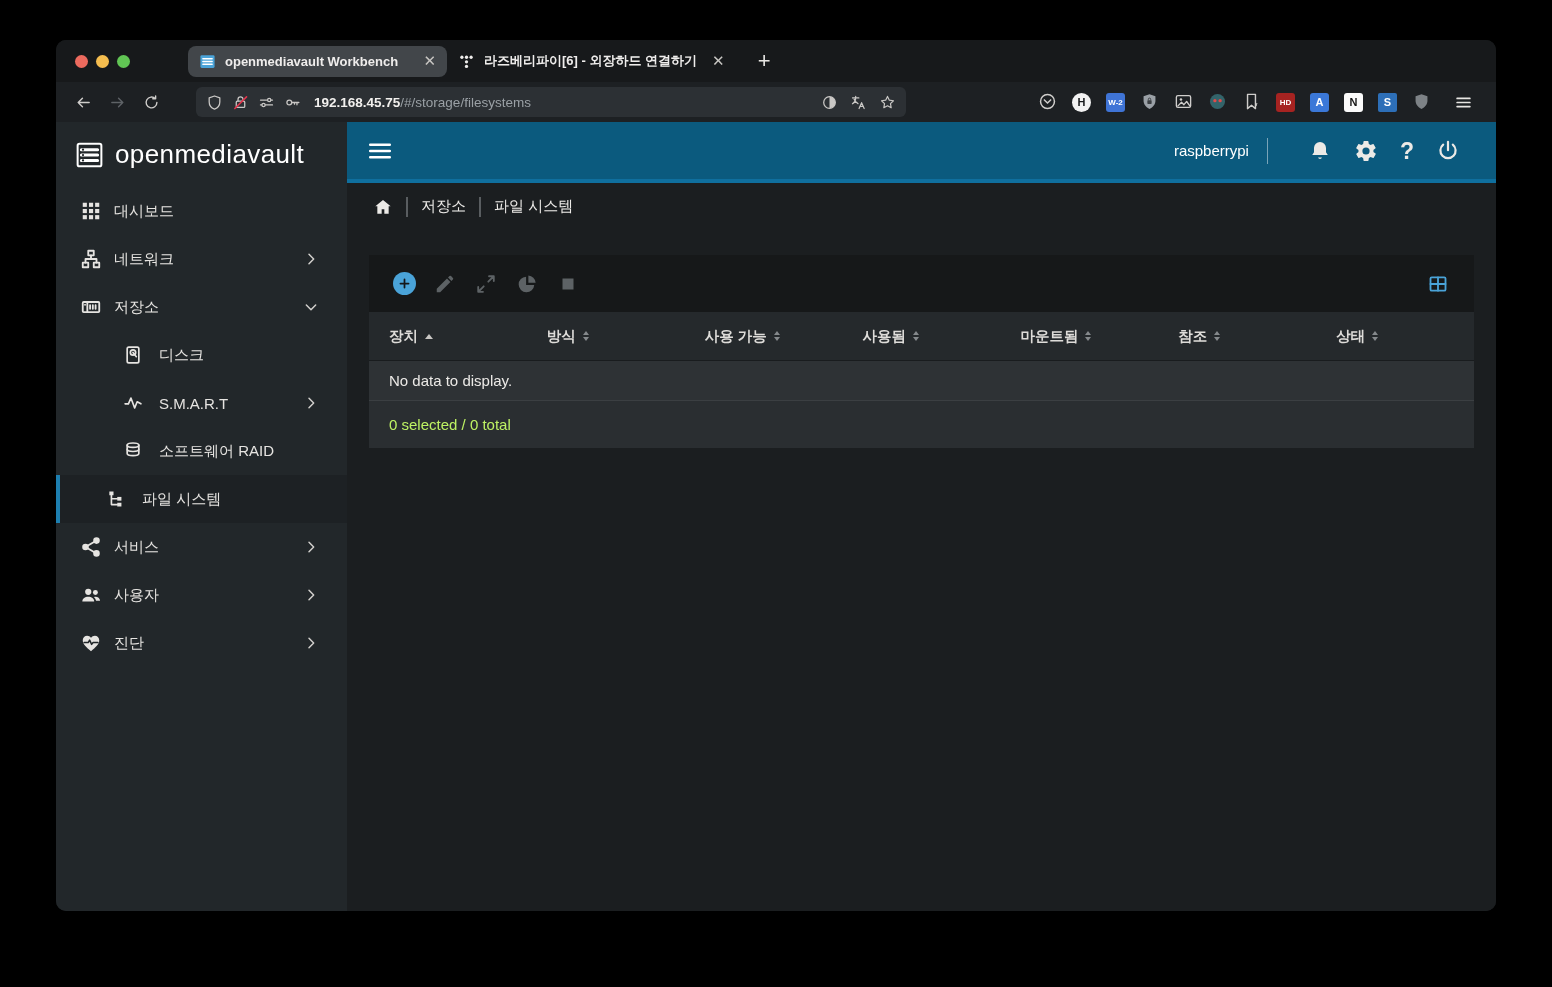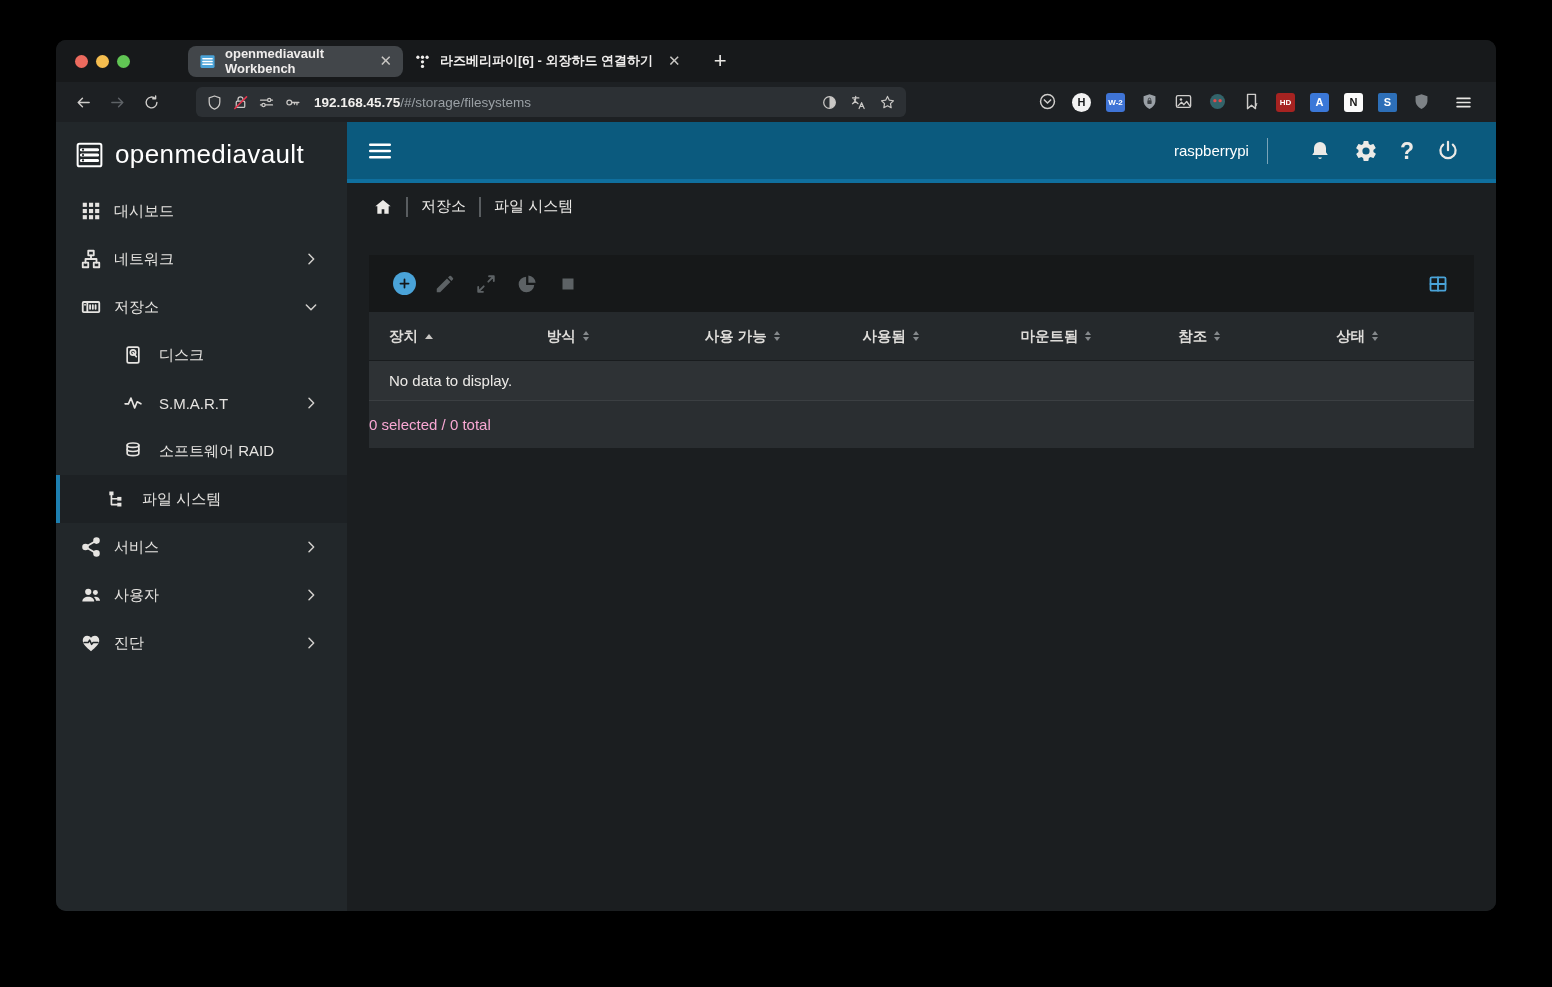--- a/index.html
+++ b/index.html
@@ -5,21 +5,21 @@
   * { margin:0; padding:0; box-sizing:border-box; }
   html,body { width:1552px; height:987px; background:#000; font-family:"Liberation Sans","DejaVu Sans",sans-serif; overflow:hidden; }
   .window { position:absolute; left:56px; top:40px; width:1440px; height:871px; border-radius:10px; overflow:hidden; background:#1b1e20; box-shadow:0 10px 40px rgba(0,0,0,.8); }
 
   
   .tabbar { height:42px; background:#17191b; display:flex; align-items:center; }
   .traffic { display:flex; gap:8px; padding:0 16px 0 19px; }
   .tl { width:13px; height:13px; border-radius:50%; }
   .tl.red{background:#ec6a5e;} .tl.yellow{background:#f5bd4f;} .tl.green{background:#61c554;}
   .tab { height:31px; display:flex; align-items:center; gap:9px; padding:0 11px; border-radius:8px; color:#efedec; font-size:13px; font-weight:700; }
-  .tab.active { background:#42464a; margin-left:42px; width:215px; }
+  .tab.active { background:#42464a; margin-left:42px; width:259px; }
   .tab .close { color:#c8c6c3; font-size:15px; font-weight:400; margin-left:auto; padding-left:6px; cursor:default; }
   .tab .fav { width:17px; height:17px; flex:0 0 auto; }
   .newtab { color:#e8e6e3; font-size:22px; font-weight:300; margin-left:22px; }
 
   .navbar { height:40px; background:#1d2023; display:flex; align-items:center; padding:0 14px; }
   .nav-ic { width:26px; height:26px; display:flex; align-items:center; justify-content:center; color:#cfcdcb; margin-right:8px; }
   .nav-ic svg{ width:17px; height:17px; }
   .nav-ic.dim { color:#5e6266; }
   .urlbar { width:710px; height:30px; margin-left:24px; background:#2c3034; border-radius:6px; display:flex; align-items:center; padding:0 10px; gap:9px; }
   .urlbar .uic { width:17px; height:17px; color:#c9c7c5; flex:0 0 auto; }
@@ -79,21 +79,21 @@
   .tb-btn.grid { color:#4aa3d8; } .tb-btn.grid svg{ width:20px; height:20px; }
 
   .thead { display:grid; grid-template-columns:repeat(7,1fr); height:48px; align-items:center; background:#25292c; color:#dedcd9; font-size:14.5px; font-weight:700; }
   .th { padding-left:20px; display:flex; align-items:center; gap:7px; }
   .caret-up { width:0; height:0; border-left:4px solid transparent; border-right:4px solid transparent; border-bottom:5px solid #c9c7c4; }
   .caret-pair { display:flex; flex-direction:column; gap:2px; }
   .caret-pair .u { width:0; height:0; border-left:3.5px solid transparent; border-right:3.5px solid transparent; border-bottom:4px solid #85898c; }
   .caret-pair .d { width:0; height:0; border-left:3.5px solid transparent; border-right:3.5px solid transparent; border-top:4px solid #85898c; } .th:not(.sorted) .caret-up{ display:none; }
 
   .row-empty { height:40px; background:#2e3235; border-top:1px solid #191c1e; display:flex; align-items:center; padding-left:20px; color:#eceae7; font-size:15px; }
-  .tfoot { height:48px; background:#2a2e31; border-top:1px solid #3b3f42; display:flex; align-items:center; color:#f9a8d4; font-size:15px; }
+  .tfoot { height:48px; background:#2a2e31; border-top:1px solid #3b3f42; display:flex; align-items:center; padding-left:20px; color:#bef264; font-size:15px; }
 </style>
 </head>
 <body>
 
 <div class="window">
 
   <div class="tabbar">
     <div class="traffic">
       <div class="tl red"></div>
       <div class="tl yellow"></div>

